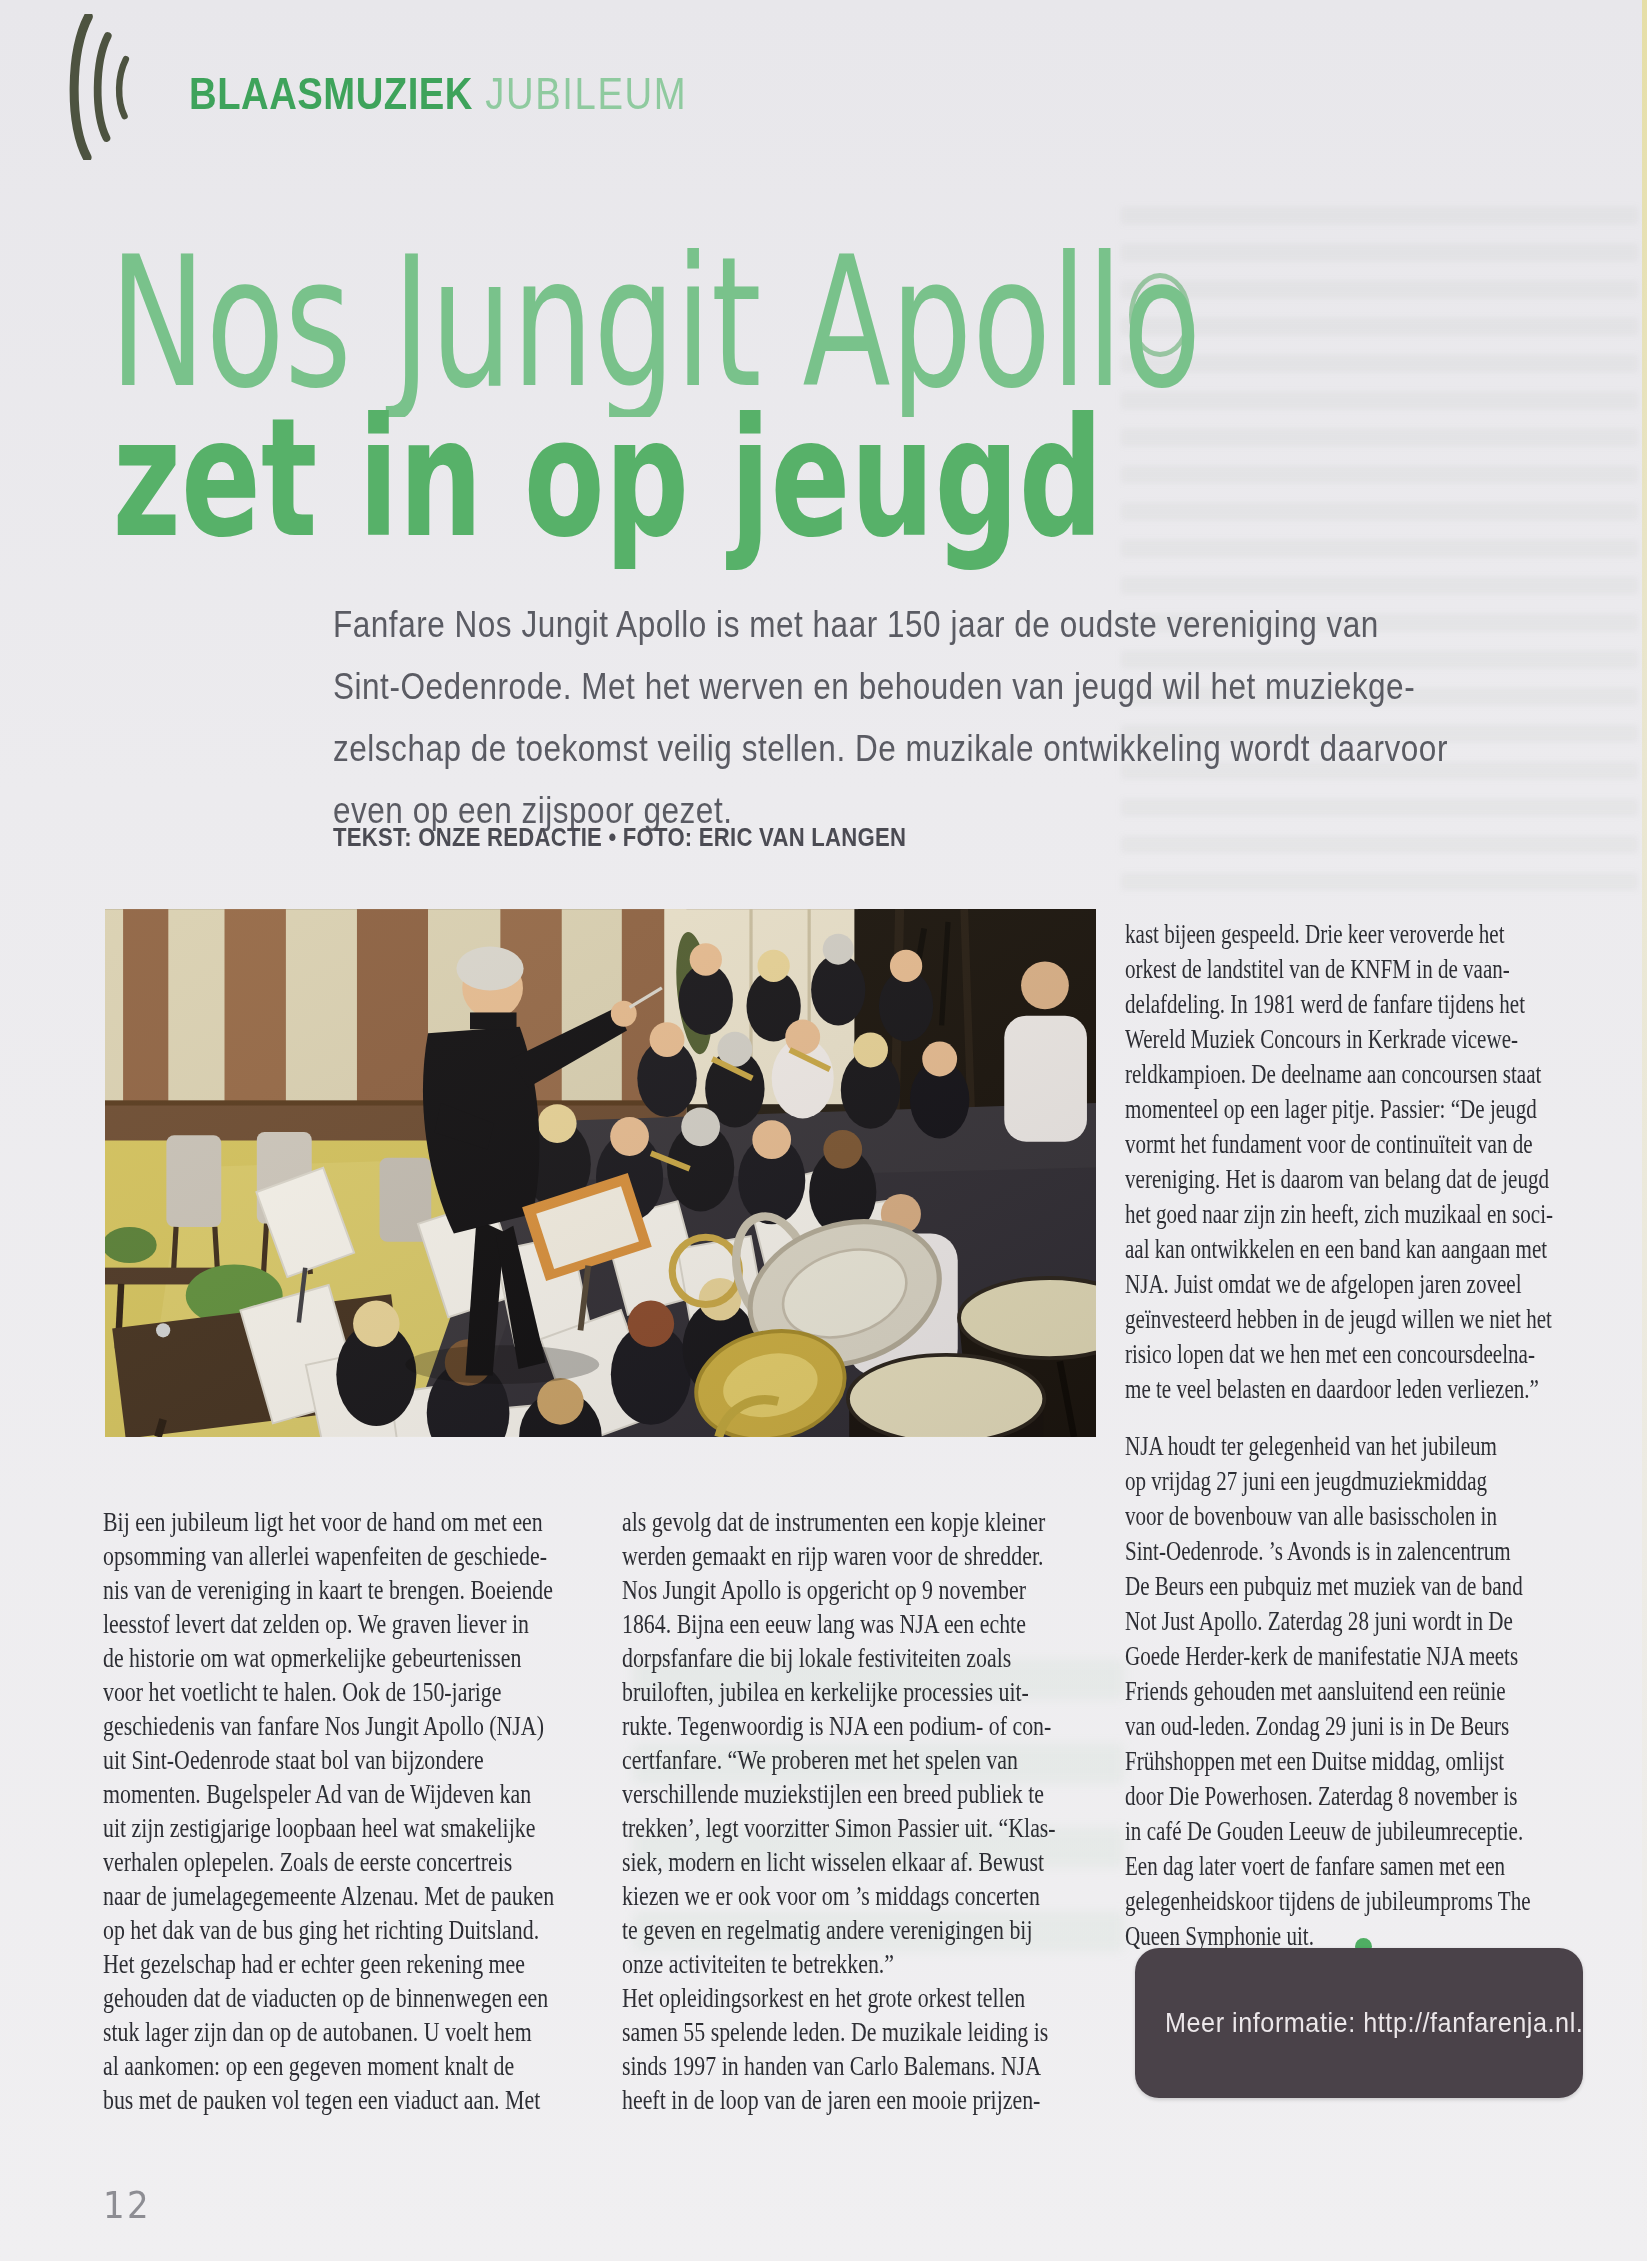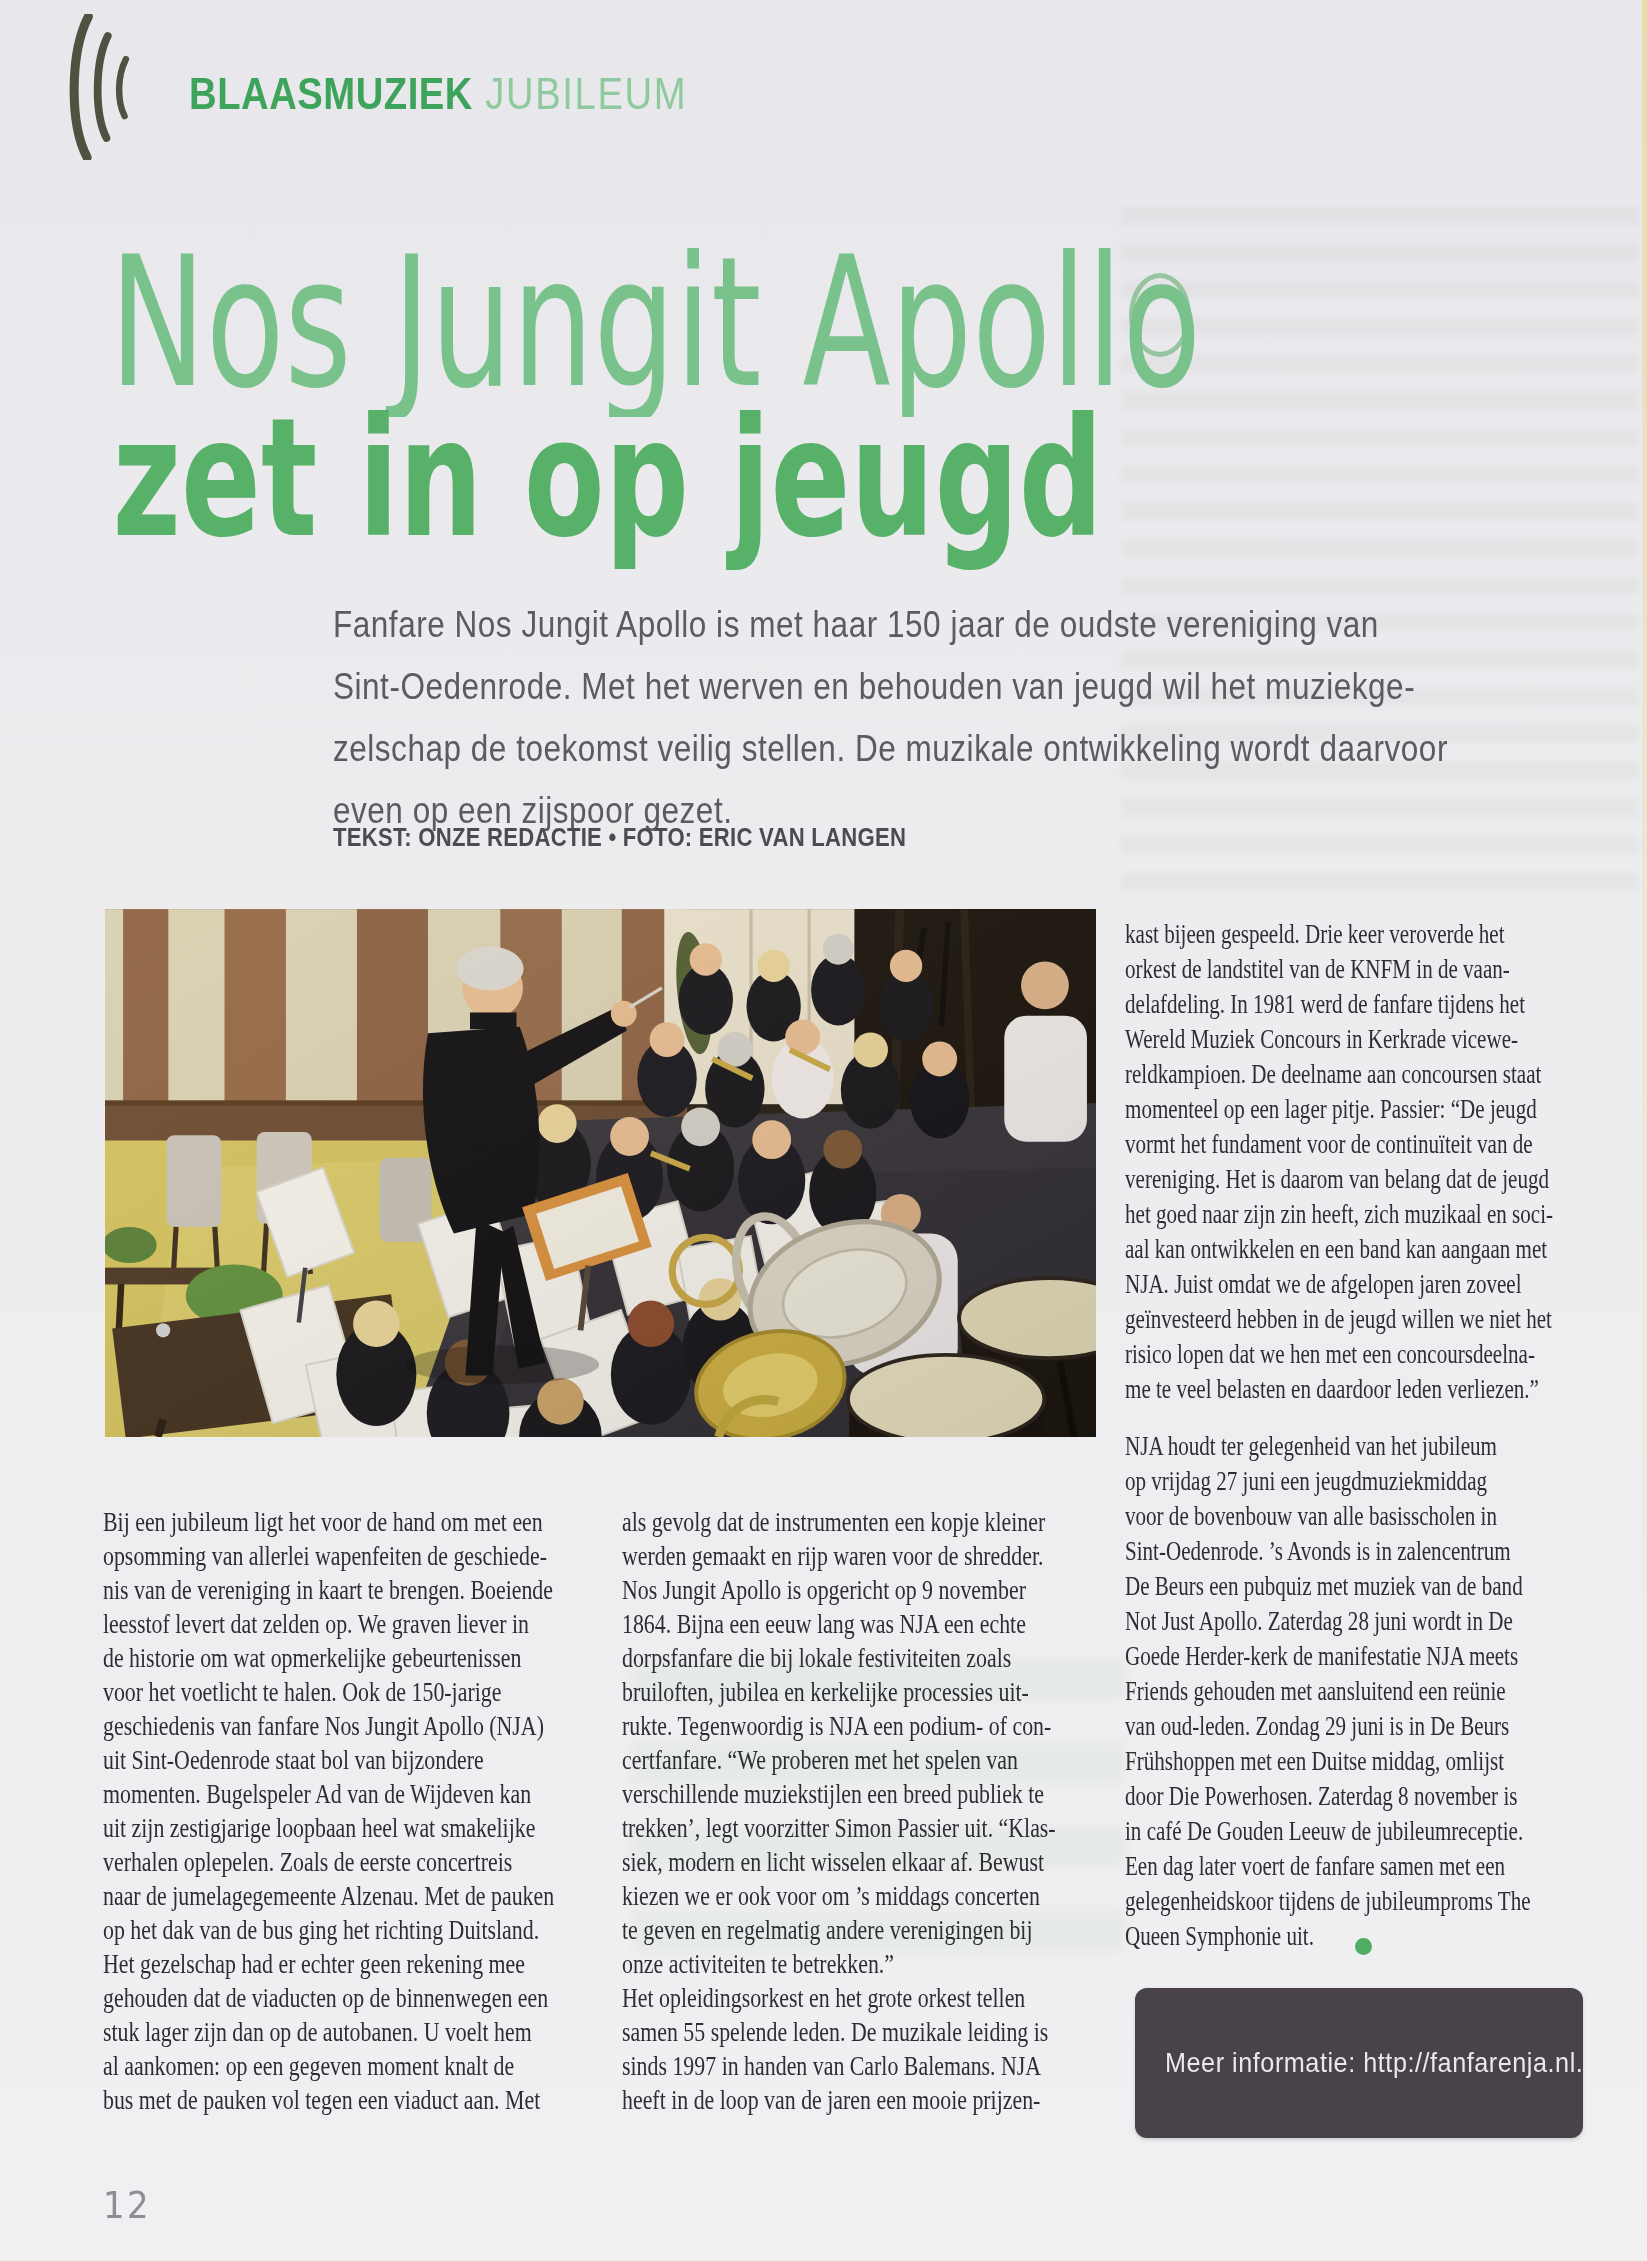--- a/index.html
+++ b/index.html
@@ -74,22 +74,22 @@
   .col12{font-size:27px;line-height:34px;width:630px;transform:scaleX(0.81);}
   .col3{font-size:27px;line-height:35px;width:639px;transform:scaleX(0.78);}
   .c1{left:103px;top:1505px;}
   .c2{left:622px;top:1505px;}
   .c3a{left:1125px;top:917px;}
   .c3b{left:1125px;top:1429px;}
   .end-dot{left:1355px;top:1938px;width:17px;height:17px;border-radius:50%;background:#4fae63;}
 
   
   .infobox{
-    left:1135px;top:1988px;width:448px;height:150px;
-    background:#4a4249;border-radius:12px;
+    left:1135px;top:1948px;width:448px;height:150px;
+    background:#4a4249;border-radius:24px;
     box-shadow:0 1.9px 3.9px rgba(0,0,0,0.15);
   }
   .infobox-label{
     left:30px;top:59px;white-space:nowrap;
     font-size:28px;color:#ece7ea;letter-spacing:0.6px;
     transform:scaleX(0.9);
   }
 
   
   .pagenum{

